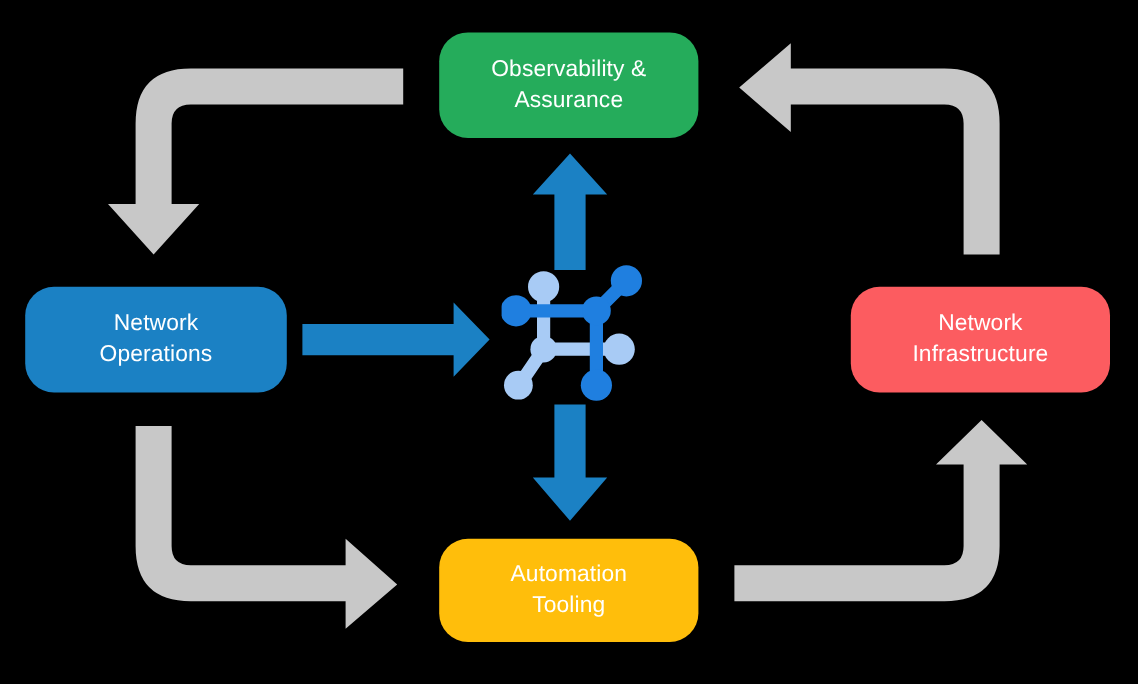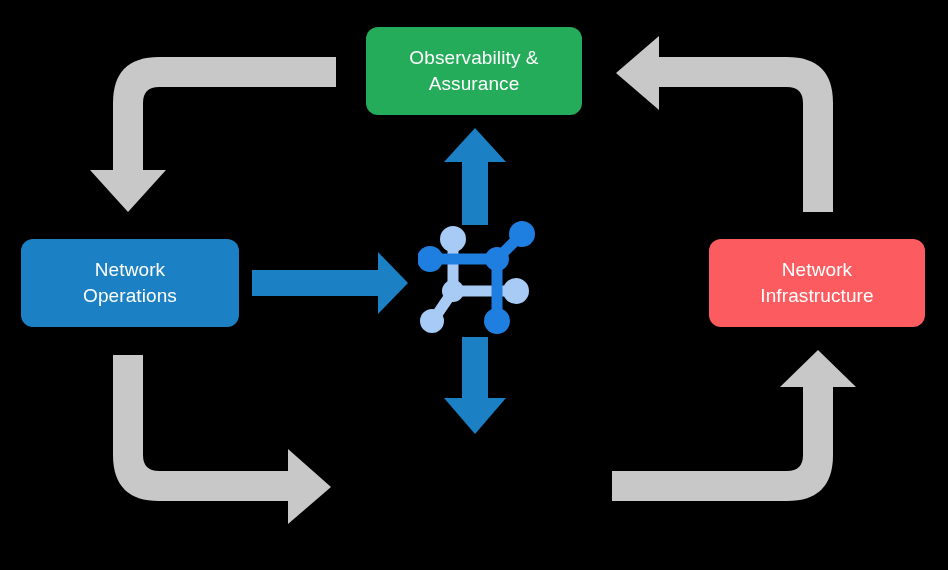--- a/index.html
+++ b/index.html
@@ -10,21 +10,21 @@
   #canvas {
     position: relative;
     width: 948px;
     height: 570px;
     background: #000000;
     overflow: hidden;
     font-family: "Liberation Sans", sans-serif;
   }
   .node-box {
     position: absolute;
-    border-radius: 12px;
+    border-radius: 24px;
     display: flex;
     align-items: center;
     justify-content: center;
     text-align: center;
     color: #ffffff;
     font-size: 19px;
     font-weight: 400;
     line-height: 1.38;
     letter-spacing: 0.1px;
     box-sizing: border-box;
@@ -114,14 +114,18 @@
   <div class="node-box" id="box-operations" style="background: rgb(27, 129, 196); color: rgb(255, 255, 255);">
     <span class="node-label">Network
 Operations</span>
   </div>
 
   <div class="node-box" id="box-infrastructure" style="background: rgb(252, 92, 96); color: rgb(255, 255, 255);">
     <span class="node-label">Network
 Infrastructure</span>
   </div>
 
+  <div class="node-box" id="box-automation" style="background: rgb(255, 190, 11); color: rgb(255, 255, 255);">
+    <span class="node-label">Automation
+Tooling</span>
+  </div>
 
 </div>
 
 </body></html>

